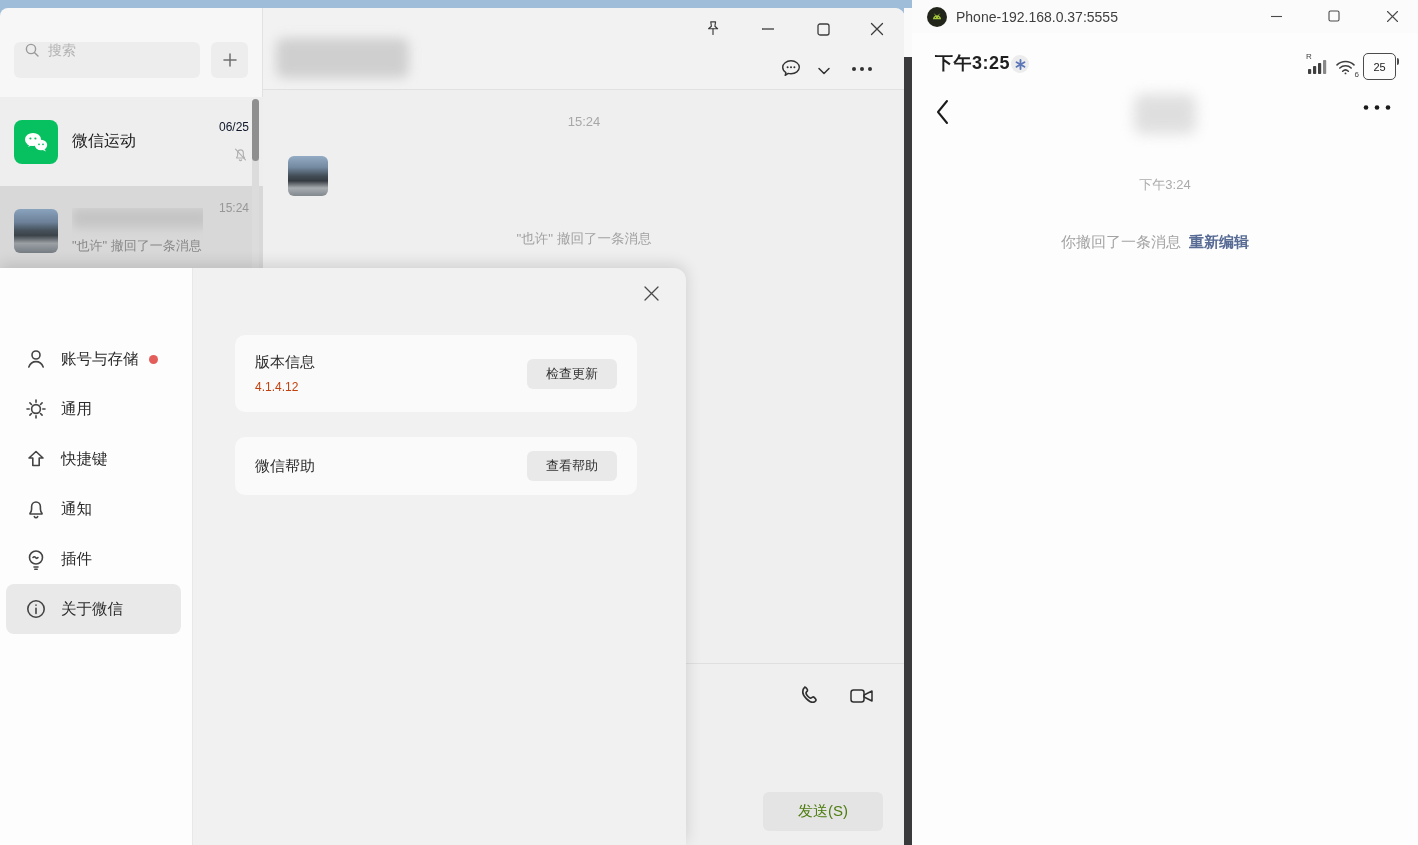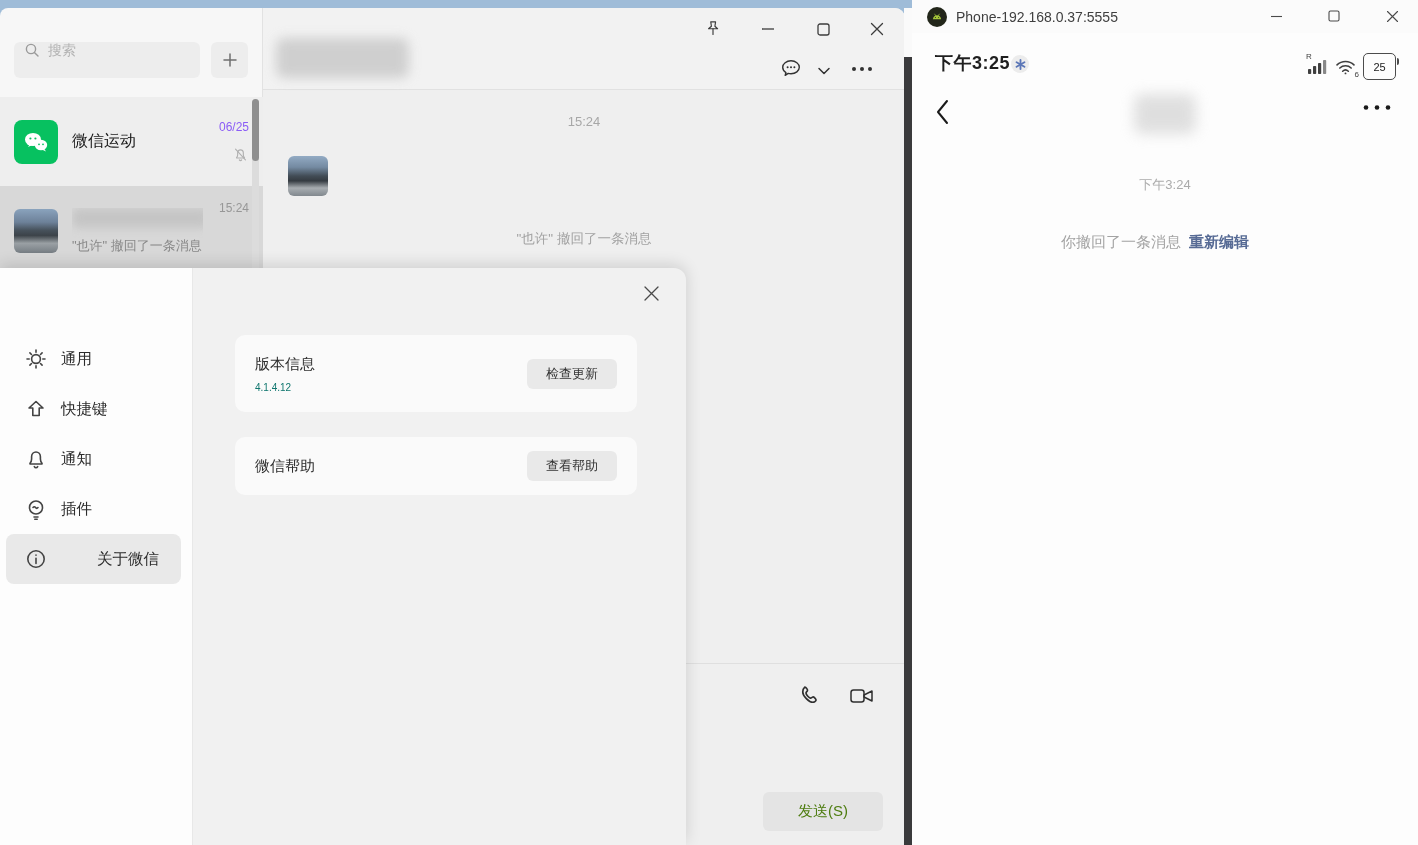--- a/index.html
+++ b/index.html
@@ -24,21 +24,21 @@
   .chat-row2 { top:178px; height:90px; background:#d8d8d8; align-items:center; }
   .avatar-wechat-sport { width:44px; height:44px; border-radius:8px; background:#07c160; flex:none;
                          display:flex; align-items:center; justify-content:center; }
   .avatar-photo { width:44px; height:44px; border-radius:6px; flex:none;
       background:linear-gradient(180deg,#8aa3bd 0%,#6d8199 30%,#47525c 48%,#3c4349 60%,#9aa0a4 78%,#767d83 100%); }
   .row-mid { flex:1; margin-left:14px; overflow:hidden; }
   .row-title { font-size:16px; color:#191919; }
   .row-preview { font-size:13px; color:#888888; margin-top:9px; white-space:nowrap; }
   .name-blob { width:138px; height:20px; border-radius:6px; background:#bfbfbf; filter:blur(5px); opacity:.75; }
   .row-right { flex:none; width:46px; display:flex; flex-direction:column; align-items:flex-end; }
-  .row-date { font-size:12px; color:#8b5cf6; }
+  .row-date { font-size:12px; color:#0f172a; }
   .row-time { font-size:12px; color:#979797; }
   .list-scroll-track { position:absolute; right:3px; top:91px; width:7px; height:175px; background:#dcdcdc; border-radius:4px; }
   .list-scroll-thumb { position:absolute; right:0; top:0; width:7px; height:62px; background:#8f8f8f; border-radius:4px; }
 
   
   .chat-window { left:263px; top:8px; width:642px; height:837px; background:#efefef; border-top-right-radius:10px; }
   .chat-header { position:absolute; left:0; top:0; width:642px; height:82px; background:#f2f2f2;
                  border-bottom:1px solid #e1e1e1; border-top-right-radius:10px; }
   .title-blob { position:absolute; left:13px; top:30px; width:133px; height:40px; background:#c7c7c7;
                 border-radius:8px; filter:blur(6px); opacity:.8; }
@@ -59,32 +59,32 @@
 
   
   .settings-window { left:0; top:268px; width:686px; height:577px; border-top-right-radius:12px;
                      box-shadow:0 -3px 16px rgba(0,0,0,.14); background:#f1f1f1; }
   .settings-sidebar { position:absolute; left:0; top:0; width:193px; height:577px; background:#fdfdfd;
                       border-right:1px solid #e8e8e8; }
   .settings-items { position:absolute; left:0; top:66px; width:193px; }
   .settings-item { height:50px; display:flex; align-items:center; padding-left:18px; margin:0 12px 0 6px;
                    border-radius:8px; color:#2c2c2c; font-size:15.5px; }
   .settings-item .s-icon { width:24px; height:24px; color:#444; margin-right:13px; flex:none; }
-  .settings-item.selected { background:#e9e9e9;gap:36px; }
+  .settings-item.selected { background:#e9e9e9; }
   .red-dot { width:9px; height:9px; border-radius:50%; margin-left:10px; flex:none; }
   .settings-content { position:absolute; left:193px; top:0; width:493px; height:577px; }
   .dlg-close { position:absolute; right:22px; top:12px; width:26px; height:26px; display:flex;
                align-items:center; justify-content:center; color:#4a4a4a; }
   .about-card { position:absolute; left:42px; width:402px; background:#fafafa; border-radius:10px;
                 display:flex; align-items:center; padding:0 20px; }
   .about-card1 { top:67px; height:77px; }
   .about-card2 { top:169px; height:58px; }
   .card-left { flex:1; }
   .card-title { font-size:15px; color:#2e2e2e; }
-  .card-sub { font-size:10px; color:#0f766e; margin-top:8px; }
+  .card-sub { font-size:12px; color:#c2410c; margin-top:8px; }
   .card-btn { flex:none; min-width:90px; height:30px; background:#e9e9e9; border:none; border-radius:6px;
               font-size:13px; color:#333; font-family:inherit; padding:0 12px; }
 
   
   .phone-window { left:912px; top:0; width:506px; height:845px; background:#fdfdfd;padding-left:28px; }
   .phone-titlebar { position:absolute; left:0; top:0; width:506px; height:33px; background:#fbfbfb; display:flex; align-items:center; }
   .android-badge { width:20px; height:20px; border-radius:50%; background:#22261a; margin-left:15px; flex:none;
                    display:flex; align-items:center; justify-content:center; }
   .phone-title { font-size:14px; color:#3f3f3f; margin-left:9px; }
   .phone-winbtn { position:absolute; top:2px; width:30px; height:28px; display:flex; align-items:center;
@@ -240,20 +240,30 @@
     </div>
 
     <button class="send-btn">发送(S)</button>
   </div>
 
   <div class="abs settings-window">
 
     <div class="settings-sidebar">
       <div class="settings-items">
 
+        <div class="settings-item">
+          <span class="s-icon">
+            <svg width="24" height="24" viewBox="0 0 24 24" fill="none" stroke="currentColor" stroke-width="1.6" stroke-linecap="round">
+              <circle cx="12" cy="8" r="4"></circle>
+                <path d="M4.8 20c1.5-3.9 4.1-5.4 7.2-5.4s5.7 1.5 7.2 5.4"></path>
+            </svg>
+          </span>
+          <span>账号与存储</span>
+          <span class="red-dot" style="background:#e35d5b;"></span>
+        </div>
 
         <div class="settings-item">
           <span class="s-icon">
             <svg width="24" height="24" viewBox="0 0 24 24" fill="none" stroke="currentColor" stroke-width="1.6" stroke-linecap="round">
               <circle cx="12" cy="12" r="4.4"></circle>
               <path d="M12 3v2.2M12 18.8V21M3 12h2.2M18.8 12H21M5.9 5.9l1.6 1.6M16.5 16.5l1.6 1.6M18.1 5.9l-1.6 1.6M7.5 16.5l-1.6 1.6"></path>
             </svg>
           </span>
           <span>通用</span>
         </div>

